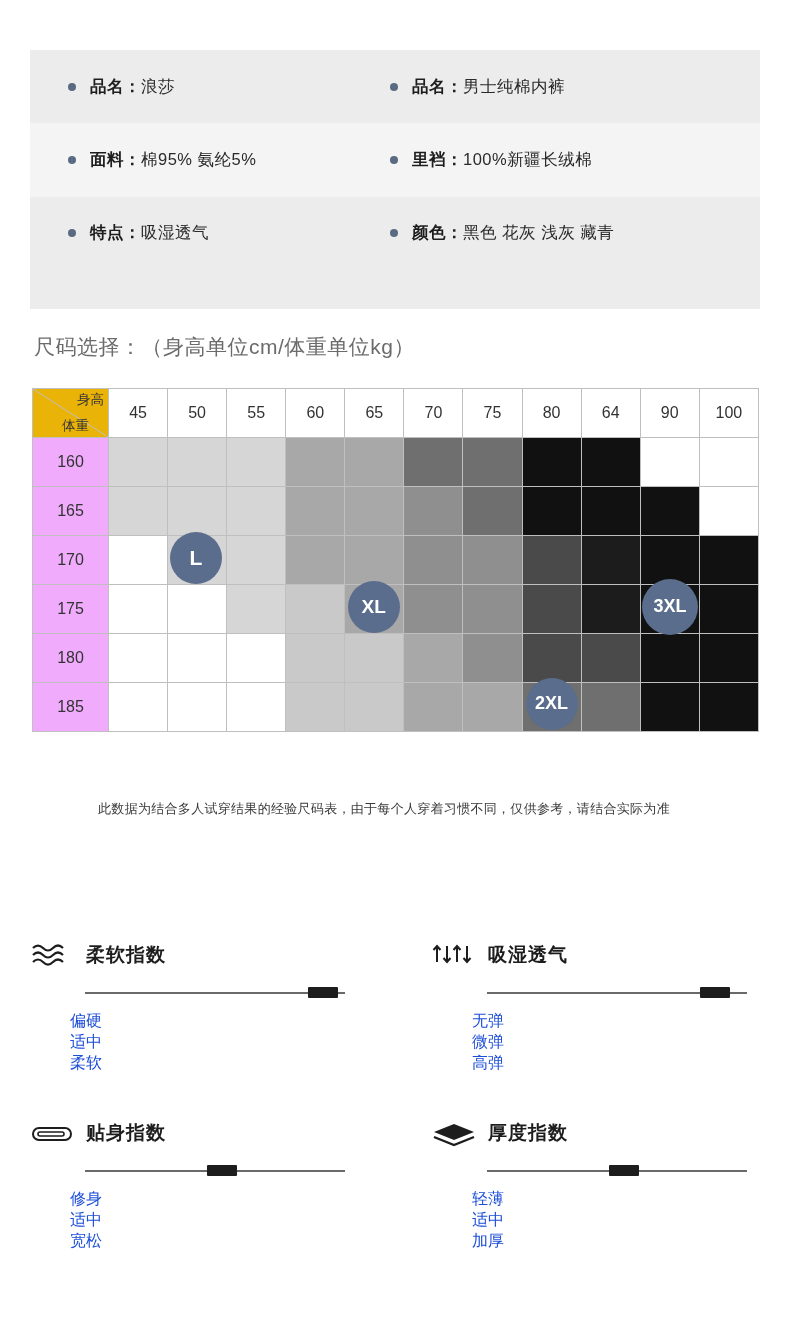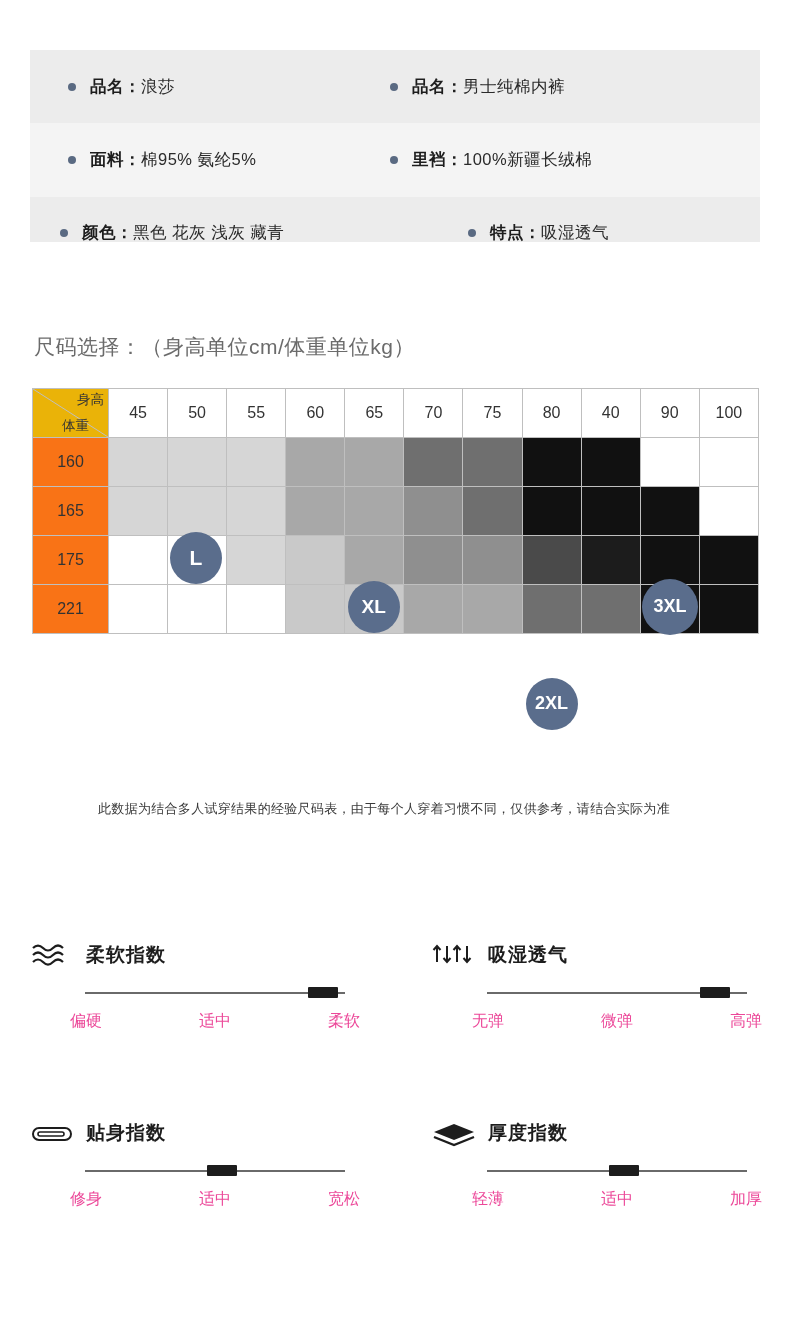--- a/index.html
+++ b/index.html
@@ -8,21 +8,21 @@
     background:#ffffff;
     font-family:"Liberation Sans","DejaVu Sans",sans-serif;
     color:#222;
     position:relative;
     overflow:hidden;
   }
 
   
   .spec-block{
     position:absolute;
-    left:30px;top:50px;width:730px;height:192px;
+    left:30px;top:50px;width:730px;height:259px;
     background:#ececec;
   }
   .spec-row{
     display:flex;
     height:73.3px;
     align-items:center;
   }
   .spec-row.alt{background:#f4f4f4;}
   .spec-cell{
     display:flex;
@@ -59,21 +59,21 @@
     border:1px solid #bfbfbf;
     height:48px;
     text-align:center;
     font-size:16px;
     font-weight:normal;
     color:#333;
     padding:0;
     position:relative;
   }
   .size-table th.corner{width:75px;}
-  .size-table td.rowhead{width:75px;font-size:16px;color:#333;background:#f97316;}
+  .size-table td.rowhead{width:75px;font-size:16px;color:#333;background:#f0abfc;}
   .corner{
     background:#eab308;
     position:relative;
     overflow:hidden;
     padding:0;
   }
   .corner .diag{
     position:absolute;left:0;top:0;width:100%;height:100%;
   }
   .corner .lbl-h{
@@ -131,21 +131,21 @@
   }
   .idx .bar{
     position:absolute;left:0;top:5px;width:260px;height:2px;background:#6a6a6a;
   }
   .idx .knob{
     position:absolute;top:0;width:30px;height:11px;background:#1d1d1d;border-radius:1px;
   }
   .idx .labels{
     position:absolute;left:40px;top:76px;width:290px;
     display:flex;justify-content:space-between;
-    font-size:16px;color:#ec4899;
+    font-size:16px;color:#1d4ed8;flex-direction:column;
   }
 </style>
 </head>
 <body>
 
 <div class="spec-block">
   <div class="spec-row">
     <div class="spec-cell c1">
       <span class="bullet"></span>
       <span class="spec-label">品名：</span>
@@ -163,29 +163,29 @@
       <span class="spec-label">面料：</span>
       <span class="spec-value">棉95%  氨纶5%</span>
     </div>
     <div class="spec-cell c2">
       <span class="bullet"></span>
       <span class="spec-label">里裆：</span>
       <span class="spec-value">100%新疆长绒棉</span>
     </div>
   </div>
   <div class="spec-row">
+    <div class="spec-cell c1">
+      <span class="bullet"></span>
+      <span class="spec-label">特点：</span>
+      <span class="spec-value">吸湿透气</span>
+    </div>
     <div class="spec-cell c2">
       <span class="bullet"></span>
       <span class="spec-label">颜色：</span>
       <span class="spec-value">黑色 花灰 浅灰 藏青</span>
-    </div>
-    <div class="spec-cell c1">
-      <span class="bullet"></span>
-      <span class="spec-label">特点：</span>
-      <span class="spec-value">吸湿透气</span>
     </div>
   </div>
 </div>
 
 <div class="size-title">尺码选择：（身高单位cm/体重单位kg）</div>
 
 <div id="size-table-host">
     <table class="size-table">
       <tbody>
         <tr>
@@ -197,21 +197,21 @@
             <span class="lbl-w">体重</span>
           </th>
           <th>45</th>
           <th>50</th>
           <th>55</th>
           <th>60</th>
           <th>65</th>
           <th>70</th>
           <th>75</th>
           <th>80</th>
-          <th>40</th>
+          <th>64</th>
           <th>90</th>
           <th>100</th>
         </tr>
         <tr>
           <td class="rowhead">160</td>
           <td class="s1"></td>
           <td class="s1"></td>
           <td class="s1"></td>
           <td class="s3"></td>
           <td class="s3"></td>
@@ -230,35 +230,63 @@
           <td class="s3"></td>
           <td class="s3"></td>
           <td class="s4"></td>
           <td class="s5"></td>
           <td class="s8"></td>
           <td class="s8"></td>
           <td class="s8"></td>
           <td class="s0"></td>
         </tr>
         <tr>
-          <td class="rowhead">175</td>
-          <td class="s0"></td>
-          <td class="s0"></td>
-          <td class="s1"></td>
-          <td class="s2"></td>
+          <td class="rowhead">170</td>
+          <td class="s0"></td>
+          <td class="s1"></td>
+          <td class="s1"></td>
+          <td class="s3"></td>
           <td class="s3"></td>
           <td class="s4"></td>
           <td class="s4"></td>
           <td class="s6"></td>
           <td class="s7"></td>
           <td class="s8"></td>
           <td class="s8"></td>
         </tr>
         <tr>
-          <td class="rowhead">221</td>
+          <td class="rowhead">175</td>
+          <td class="s0"></td>
+          <td class="s0"></td>
+          <td class="s1"></td>
+          <td class="s2"></td>
+          <td class="s3"></td>
+          <td class="s4"></td>
+          <td class="s4"></td>
+          <td class="s6"></td>
+          <td class="s7"></td>
+          <td class="s8"></td>
+          <td class="s8"></td>
+        </tr>
+        <tr>
+          <td class="rowhead">180</td>
+          <td class="s0"></td>
+          <td class="s0"></td>
+          <td class="s0"></td>
+          <td class="s2"></td>
+          <td class="s2"></td>
+          <td class="s3"></td>
+          <td class="s4"></td>
+          <td class="s6"></td>
+          <td class="s6"></td>
+          <td class="s8"></td>
+          <td class="s8"></td>
+        </tr>
+        <tr>
+          <td class="rowhead">185</td>
           <td class="s0"></td>
           <td class="s0"></td>
           <td class="s0"></td>
           <td class="s2"></td>
           <td class="s2"></td>
           <td class="s3"></td>
           <td class="s3"></td>
           <td class="s5"></td>
           <td class="s5"></td>
           <td class="s8"></td>

